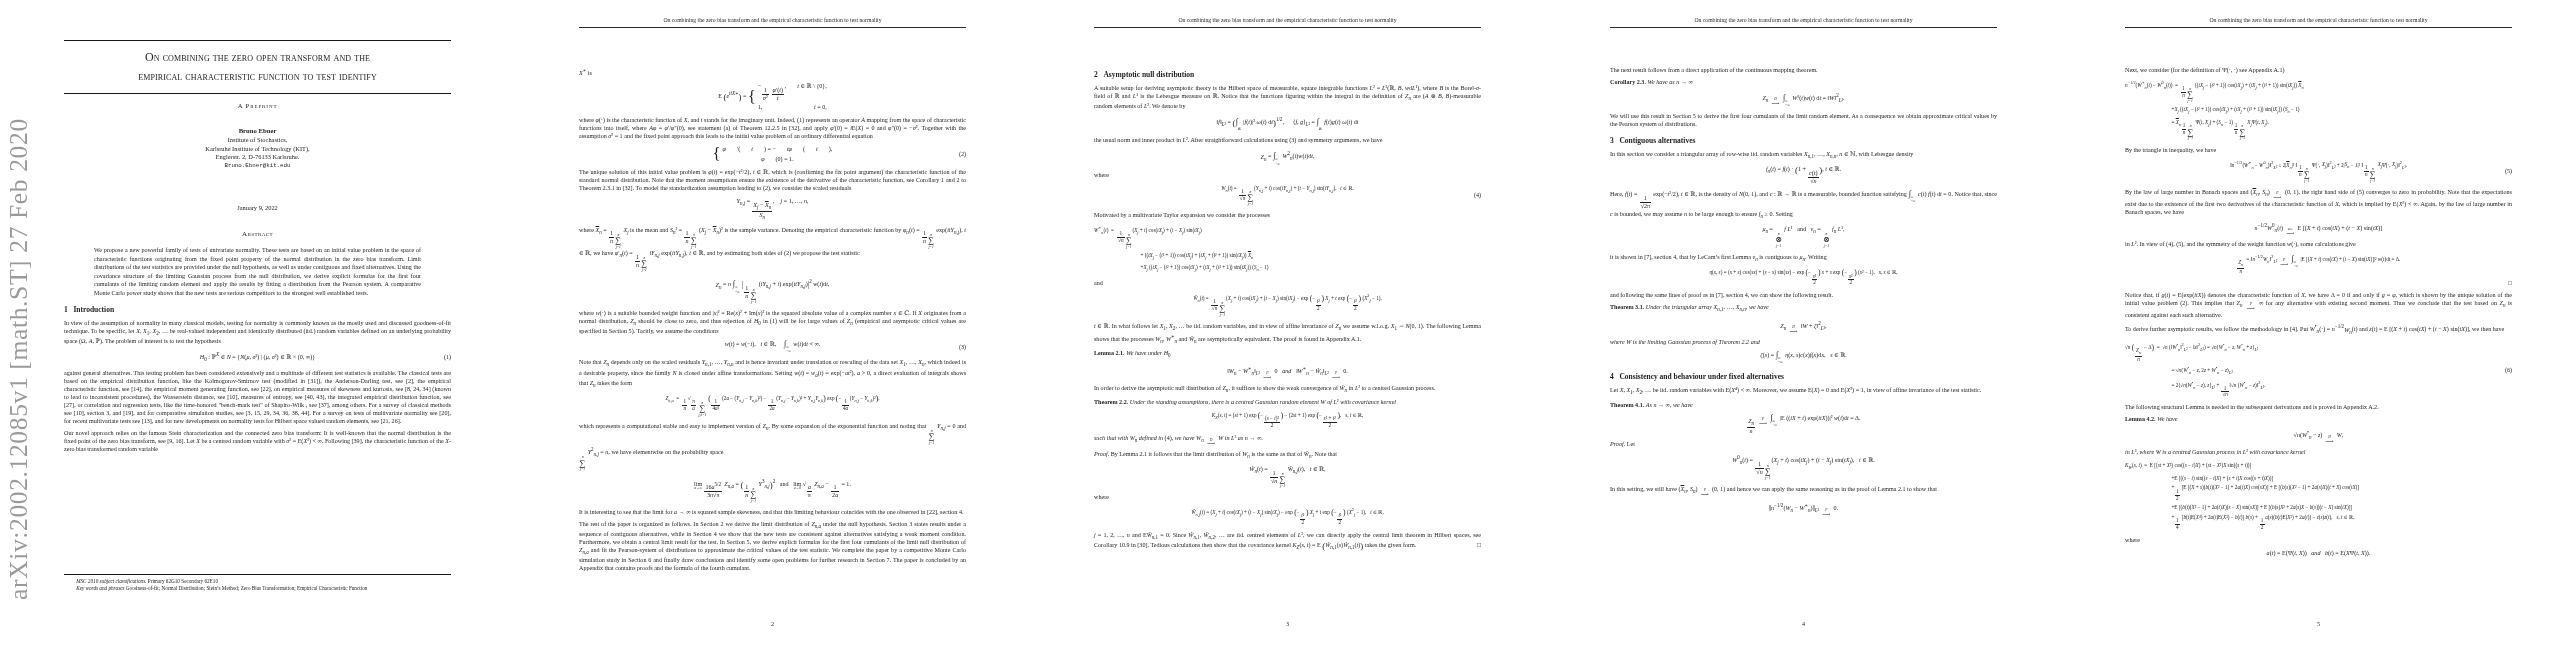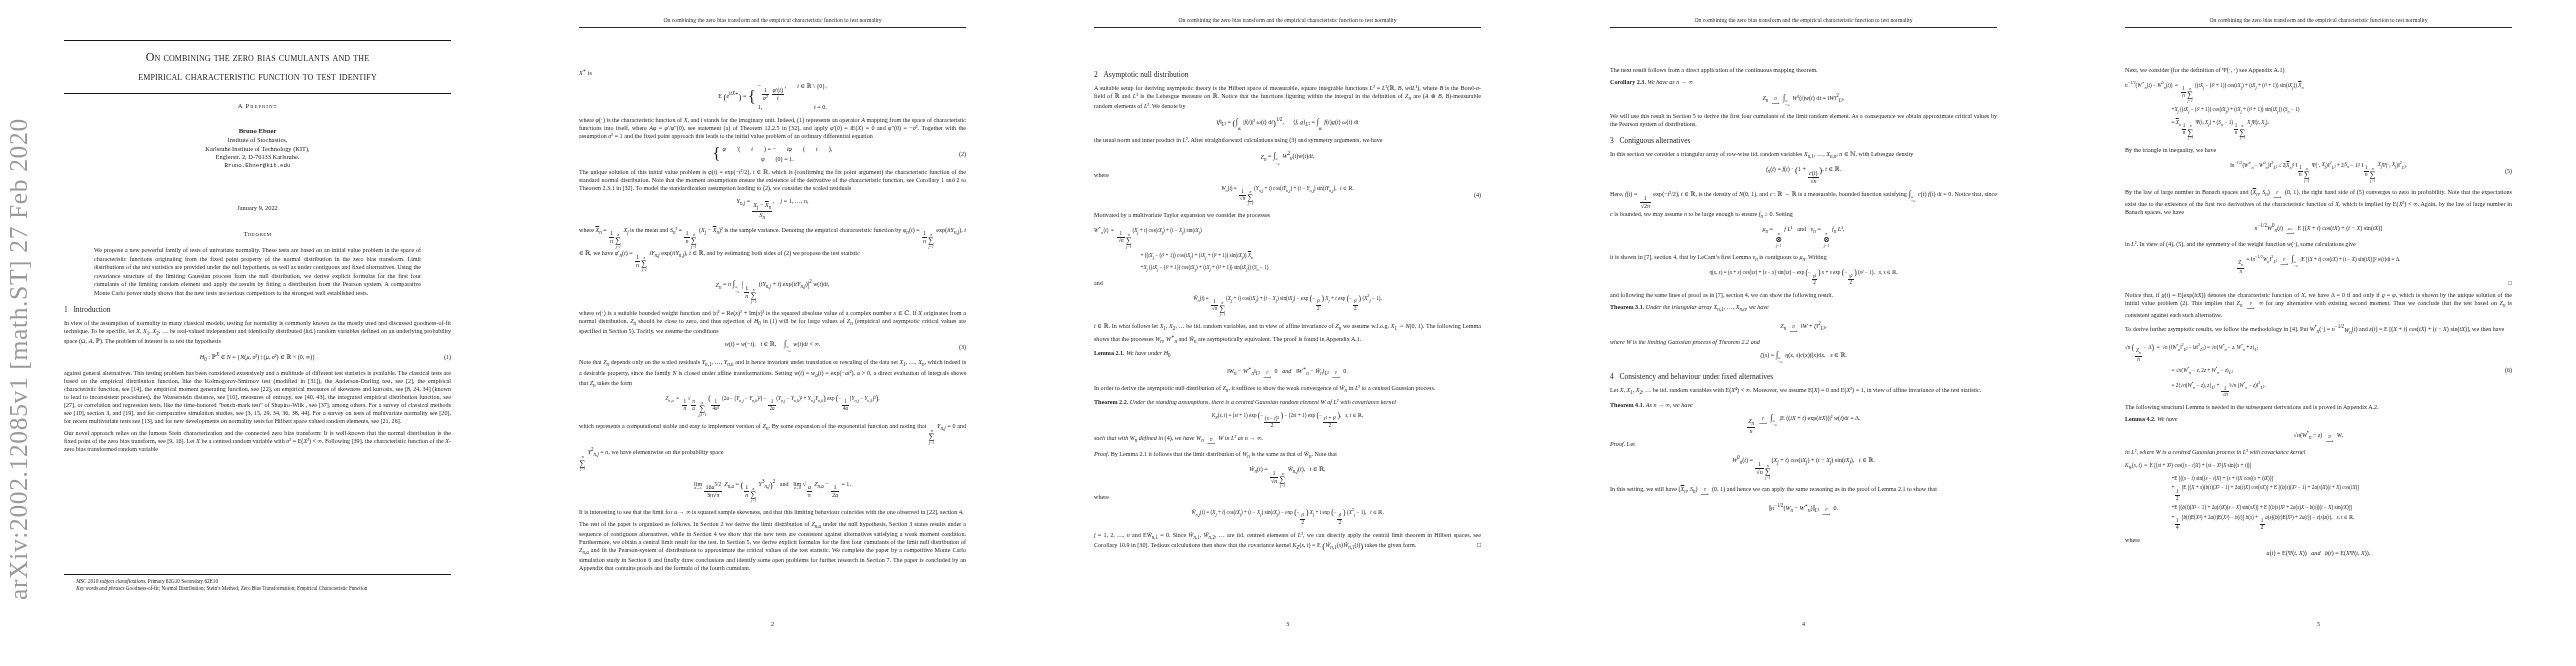--- a/index.html
+++ b/index.html
@@ -8,21 +8,21 @@
   .page{position:absolute;top:0;width:515px;height:667px;background:#fff;overflow:hidden}
   #p1{left:0}#p2{left:515px}#p3{left:1030px}#p4{left:1546px}#p5{left:2061px}
   .rhead{position:absolute;top:16.7px;left:64px;width:387px;text-align:center;font-size:5.7px;color:#2a2a2a}
   .rhrule{position:absolute;top:27px;left:64px;width:387px;border-top:0.8px solid #2a2a2a;height:0}
   .content{position:absolute;left:64px;width:387px;top:62px;font-size:6.1px;line-height:8px;text-align:justify}
   #p1 .content{top:40px}
   .pageno{position:absolute;top:621px;left:0;width:100%;text-align:center;font-size:6.1px}
 
   
   .blk-p{margin:3.9px 0}
-  .blk-h{font-size:7.5px;font-weight:normal;margin:9px 0 5px;text-align:left}
+  .blk-h{font-size:7.5px;font-weight:bold;margin:9px 0 5px;text-align:left}
   .blk-eq{margin:5px 0;text-align:center;position:relative}
   .blk-eq.small{font-size:5.2px}
   .blk-eq.lft{text-align:left}
   .el{margin:1.7px 0}
   .elc{padding-left:12%}
   .tag{position:absolute;right:0;top:50%;transform:translateY(-50%);font-size:6.1px}
 
   
   .fr{display:inline-flex;flex-direction:column;vertical-align:-0.6em;text-align:center;line-height:1.15;padding:0 0.6px}
   .fr .fn{border-bottom:0.4px solid #222;padding:0 1.1px}
@@ -65,34 +65,34 @@
   i{font-style:italic}
 </style>
 </head>
 <body>
 
 <div class="page" id="p1">
   <div class="stamp">arXiv:2002.12085v1  [math.ST]  27 Feb 2020</div>
   <div class="content">
     <div class="trule"></div>
     <div class="ptitle">
-      <span>On combining the zero bias cumulants and the</span><br>
+      <span>On combining the zero open transform and the</span><br>
       <span>empirical characteristic function to test identify</span>
     </div>
     <div class="trule"></div>
     <div class="preprint">A Preprint</div>
     <div class="author">Bruno Ebner</div>
     <div class="affil">
         <div>Institute of Stochastics,</div>
         <div>Karlsruhe Institute of Technology (KIT),</div>
         <div>Englerstr. 2, D-76133 Karlsruhe.</div>
       </div>
     <div class="email">Bruno.Ebner@kit.edu</div>
     <div class="pdate">January 9, 2022</div>
-    <div class="abshead">Theorem</div>
+    <div class="abshead">Abstract</div>
     <div class="abstract">We propose a new powerful family of tests of univariate normality. These tests are based on an initial value problem in the space of characteristic functions originating from the fixed point property of the normal distribution in the zero bias transform. Limit distributions of the test statistics are provided under the null hypothesis, as well as under contiguous and fixed alternatives. Using the covariance structure of the limiting Gaussian process from the null distribution, we derive explicit formulas for the first four cumulants of the limiting random element and apply the results by fitting a distribution from the Pearson system. A comparative Monte Carlo power study shows that the new tests are serious competitors to the strongest well established tests.</div>
     <div>
         <div class="blk-h">1&nbsp;&nbsp;&nbsp;Introduction</div>
         <div class="blk-p">In view of the assumption of normality in many classical models, testing for normality is commonly known as the mostly used and discussed goodness-of-fit technique. To be specific, let <i>X, X</i><sub>1</sub><i>, X</i><sub>2</sub>, … be real-valued independent and identically distributed (iid.) random variables defined on an underlying probability space (Ω, <i>A</i>, ℙ). The problem of interest is to test the hypothesis</div>
         <div class="blk-eq"><i>H</i><sub>0</sub> : ℙ<sup><i>X</i></sup> ∈ <i>N</i> = {<i>N</i>(<i>μ, σ</i>²) | (<i>μ, σ</i>²) ∈ ℝ × (0, ∞)}<span class="tag">(1)</span></div>
         <div class="blk-p">against general alternatives. This testing problem has been considered extensively and a multitude of different test statistics is available. The classical tests are based on the empirical distribution function, like the Kolmogorov-Smirnov test (modified in [31]), the Anderson-Darling test, see [2], the empirical characteristic function, see [14], the empirical moment generating function, see [22], on empirical measures of skewness and kurtosis, see [8, 24, 34] (known to lead to inconsistent procedures), the Wasserstein distance, see [10], measures of entropy, see [40, 43], the integrated empirical distribution function, see [27], or correlation and regression tests, like the time-honored "bench-mark test" of Shapiro-Wilk , see [37], among others. For a survey of classical methods see [10], section 3, and [19], and for comparative simulation studies, see [3, 15, 29, 34, 36, 38, 44]. For a survey on tests of multivariate normality see [20], for recent multivariate tests see [13], and for new developments on normality tests for Hilbert space valued random elements, see [21, 26].</div>
         <div class="blk-p">Our novel approach relies on the famous Stein characterization and the connected zero bias transform: It is well-known that the normal distribution is the fixed point of the zero bias transform, see [9, 16]. Let <i>X</i> be a centred random variable with <i>σ</i>² = E(<i>X</i>²) &lt; ∞. Following [39], the characteristic function of the <i>X</i>-zero bias transformed random variable</div>
       </div>
   </div>
   <div class="fnwrap">

